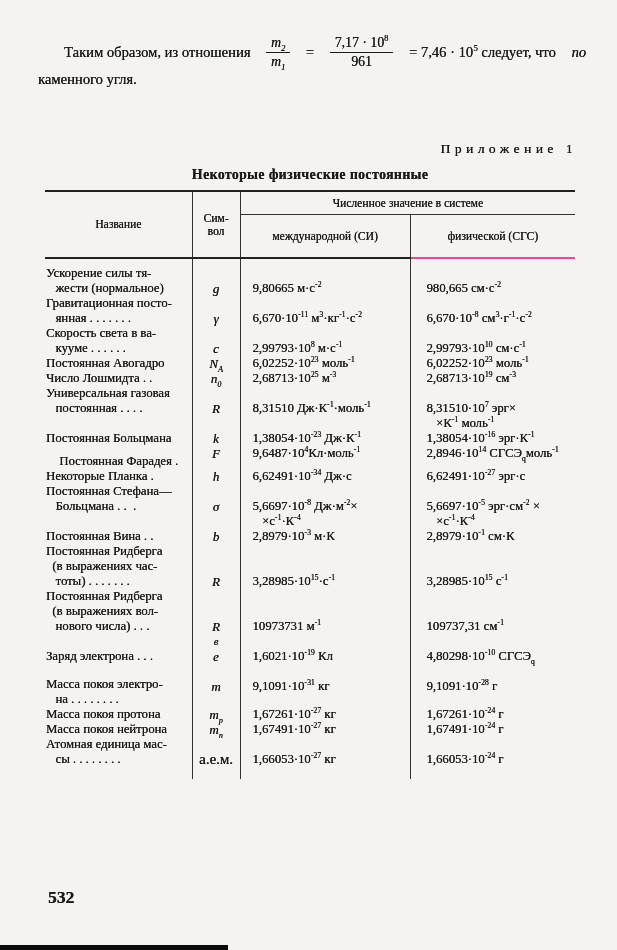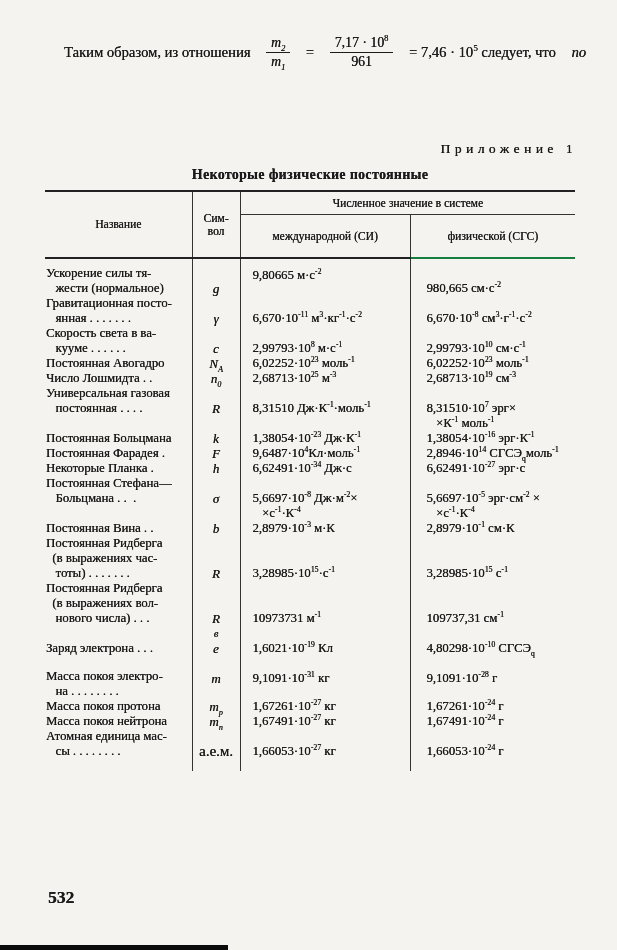--- a/index.html
+++ b/index.html
@@ -35,21 +35,21 @@
   }
   table.constants col.c-name{width:147px;}
   table.constants col.c-sym{width:48px;}
   table.constants col.c-si{width:170px;}
   table.constants col.c-cgs{width:165px;}
   thead th{font-weight:normal;font-size:11.6px;text-align:center;padding:0;}
   .th-name{border-top:2px solid #222;border-right:1px solid #333;border-bottom:2px solid #222;vertical-align:middle;}
   .th-sym{border-top:2px solid #222;border-right:1px solid #333;border-bottom:2px solid #222;vertical-align:middle;white-space:pre-line;line-height:13px;}
   .th-group{border-top:2px solid #222;border-bottom:1px solid #333;height:22px;vertical-align:middle;}
   .th-si{border-right:1px solid #333;border-bottom:2px solid #222;height:42px;vertical-align:middle;}
-  .th-cgs{border-bottom:2px solid #15803d;vertical-align:middle;}
+  .th-cgs{border-bottom:2px solid #ec4899;vertical-align:middle;}
   tbody td{vertical-align:top;padding:0;line-height:15px;white-space:pre;}
   td.name-cell{border-right:1px solid #333;padding-left:1px;}
   td.sym-cell{border-right:1px solid #333;text-align:center;font-style:italic;font-size:13px;}
   td.si-cell{border-right:1px solid #333;padding-left:12px;}
   td.cgs-cell{padding-left:16px;}
   tbody tr:first-child td > .cv{padding-top:7px;}
   tr.artifact-row .sym-cell{font-size:10.5px;line-height:15px;}
   tbody tr.last-data .sym-cell{font-style:normal;font-size:15px;}
   tr.spacer td{height:12px;}
 
@@ -68,20 +68,21 @@
       <span class="den it">m<sub>1</sub></span>
     </span>
     <span>=</span>
     <span class="frac">
       <span class="num">7,17 · 10<sup>8</sup></span>
       <span class="den">961</span>
     </span>
     <span>= 7,46 · 10<sup>5</sup> следует, что</span>
     <span class="it">по</span>
   </div>
+  <div class="para-line3">каменного угля.</div>
 </div>
 
 <div class="appendix">Приложение 1</div>
 <div class="tbl-title">Некоторые физические постоянные</div>
 
 <table class="constants">
   <colgroup>
     <col class="c-name">
       <col class="c-sym">
       <col class="c-si">
@@ -97,21 +98,21 @@
     <tr>
       <th class="th-si">международной (СИ)</th>
       <th class="th-cgs">физической (СГС)</th>
     </tr>
   </thead>
   <tbody>
       <tr>
         <td class="name-cell"><div class="cv" style="margin-top: 0px;">Ускорение силы тя-
    жести (нормальное)</div></td>
         <td class="sym-cell"><div class="cv" style="margin-top: 15px;">g</div></td>
-        <td class="si-cell"><div class="cv" style="margin-top: 2px;">9,80665 м·с<sup>-2</sup></div></td>
+        <td class="si-cell"><div class="cv" style="margin-top: 15px;">9,80665 м·с<sup>-2</sup></div></td>
         <td class="cgs-cell"><div class="cv" style="margin-top: 15px;">980,665 см·с<sup>-2</sup></div></td>
       </tr>
       <tr>
         <td class="name-cell"><div class="cv" style="margin-top: 0px;">Гравитационная посто-
    янная . . . . . . .</div></td>
         <td class="sym-cell"><div class="cv" style="margin-top: 15px;">γ</div></td>
         <td class="si-cell"><div class="cv" style="margin-top: 15px;">6,670·10<sup>-11</sup> м<sup>3</sup>·кг<sup>-1</sup>·с<sup>-2</sup></div></td>
         <td class="cgs-cell"><div class="cv" style="margin-top: 15px;">6,670·10<sup>-8</sup> см<sup>3</sup>·г<sup>-1</sup>·с<sup>-2</sup></div></td>
       </tr>
       <tr>
@@ -141,21 +142,21 @@
         <td class="cgs-cell"><div class="cv" style="margin-top: 15px;">8,31510·10<sup>7</sup> эрг×
    ×К<sup>-1</sup> моль<sup>-1</sup></div></td>
       </tr>
       <tr>
         <td class="name-cell"><div class="cv" style="margin-top: 0px;">Постоянная Больцмана</div></td>
         <td class="sym-cell"><div class="cv" style="margin-top: 0px;">k</div></td>
         <td class="si-cell"><div class="cv" style="margin-top: 0px;">1,38054·10<sup>-23</sup> Дж·К<sup>-1</sup></div></td>
         <td class="cgs-cell"><div class="cv" style="margin-top: 0px;">1,38054·10<sup>-16</sup> эрг·К<sup>-1</sup></div></td>
       </tr>
       <tr>
-        <td class="name-cell"><div class="cv" style="margin-top: 0px;">Постоянная Фарадея .</div></td>
+        <td class="name-cell"><div class="cv" style="margin-top: 8px; text-align: center;">Постоянная Фарадея .</div></td>
         <td class="sym-cell"><div class="cv" style="margin-top: 0px;">F</div></td>
         <td class="si-cell"><div class="cv" style="margin-top: 0px;">9,6487·10<sup>4</sup>Кл·моль<sup>-1</sup></div></td>
         <td class="cgs-cell"><div class="cv" style="margin-top: 0px;">2,8946·10<sup>14</sup> СГСЭ<sub>q</sub>моль<sup>-1</sup></div></td>
       </tr>
       <tr>
         <td class="name-cell"><div class="cv" style="margin-top: 0px;">Некоторые Планка .</div></td>
         <td class="sym-cell"><div class="cv" style="margin-top: 0px;">h</div></td>
         <td class="si-cell"><div class="cv" style="margin-top: 0px;">6,62491·10<sup>-34</sup> Дж·с</div></td>
         <td class="cgs-cell"><div class="cv" style="margin-top: 0px;">6,62491·10<sup>-27</sup> эрг·с</div></td>
       </tr>

